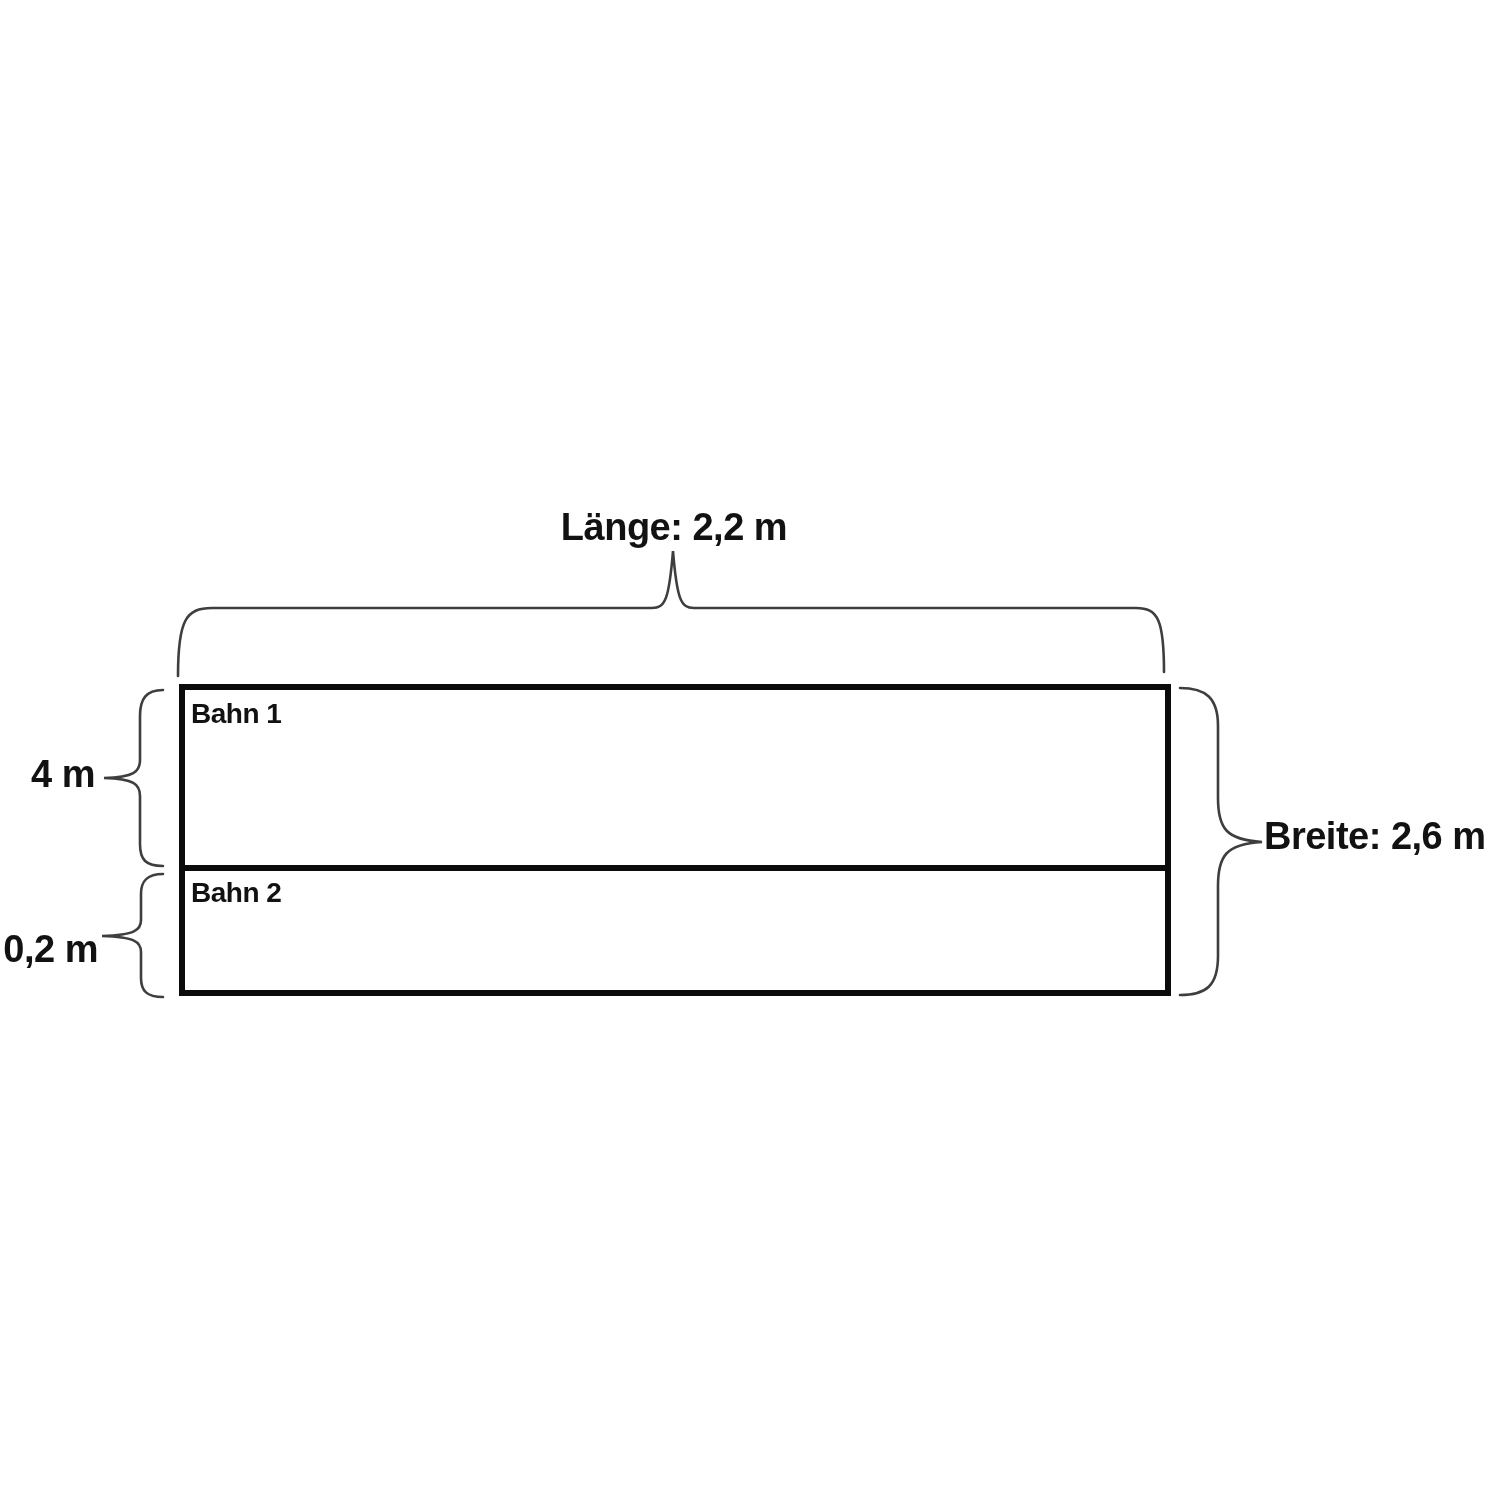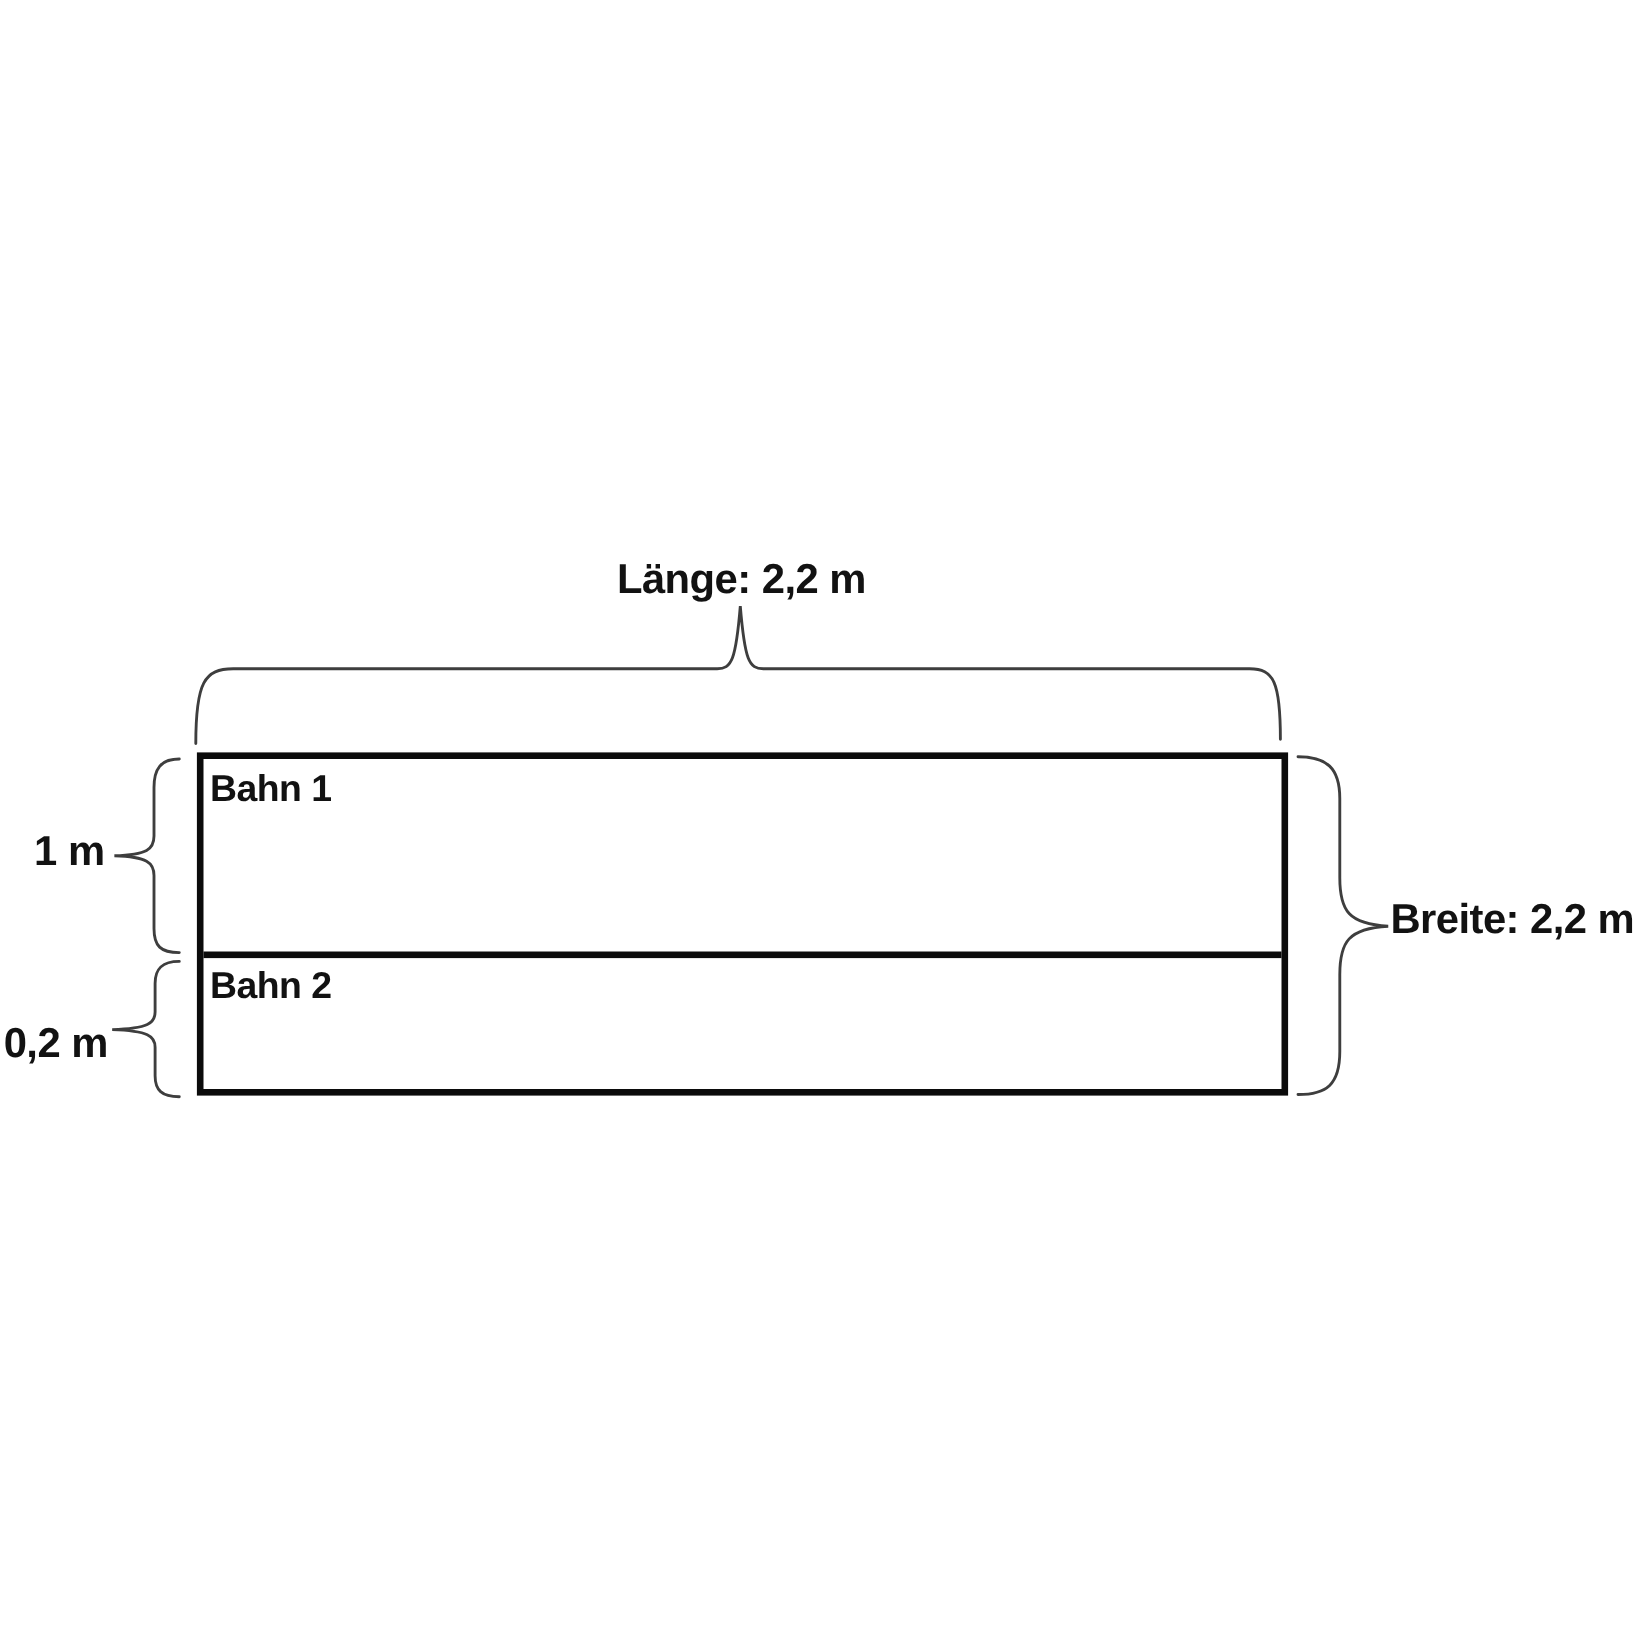--- a/index.html
+++ b/index.html
@@ -48,21 +48,21 @@
     color: var(--text);
     font-weight: bold;
     white-space: nowrap;
     line-height: 1.15;
   }
   .dim-label {
     font-size: 38px;
     letter-spacing: -0.5px;
   }
   .lane-label {
-    font-size: 34px;
+    font-size: 28px;
     letter-spacing: -0.5px;
   }
   .laenge-label {
     left: 674px; top: 506px;
     transform: translateX(-50%);
     text-align: center;
   }
   .breite-label {
     left: 1264px; top: 815px;
   }
@@ -93,17 +93,17 @@
   </svg>
 
   <div class="rect">
     <div class="divider"></div>
   </div>
 
   <div class="label lane-label bahn1-label">Bahn 1</div>
   <div class="label lane-label bahn2-label">Bahn 2</div>
 
   <div class="label dim-label laenge-label">Länge: 2,2 m</div>
-  <div class="label dim-label breite-label">Breite: 2,2 m</div>
-  <div class="label dim-label m2-label">1 m</div>
+  <div class="label dim-label breite-label">Breite: 2,6 m</div>
+  <div class="label dim-label m2-label">4 m</div>
   <div class="label dim-label m02-label">0,2 m</div>
 
 </div>
 
 </body></html>

